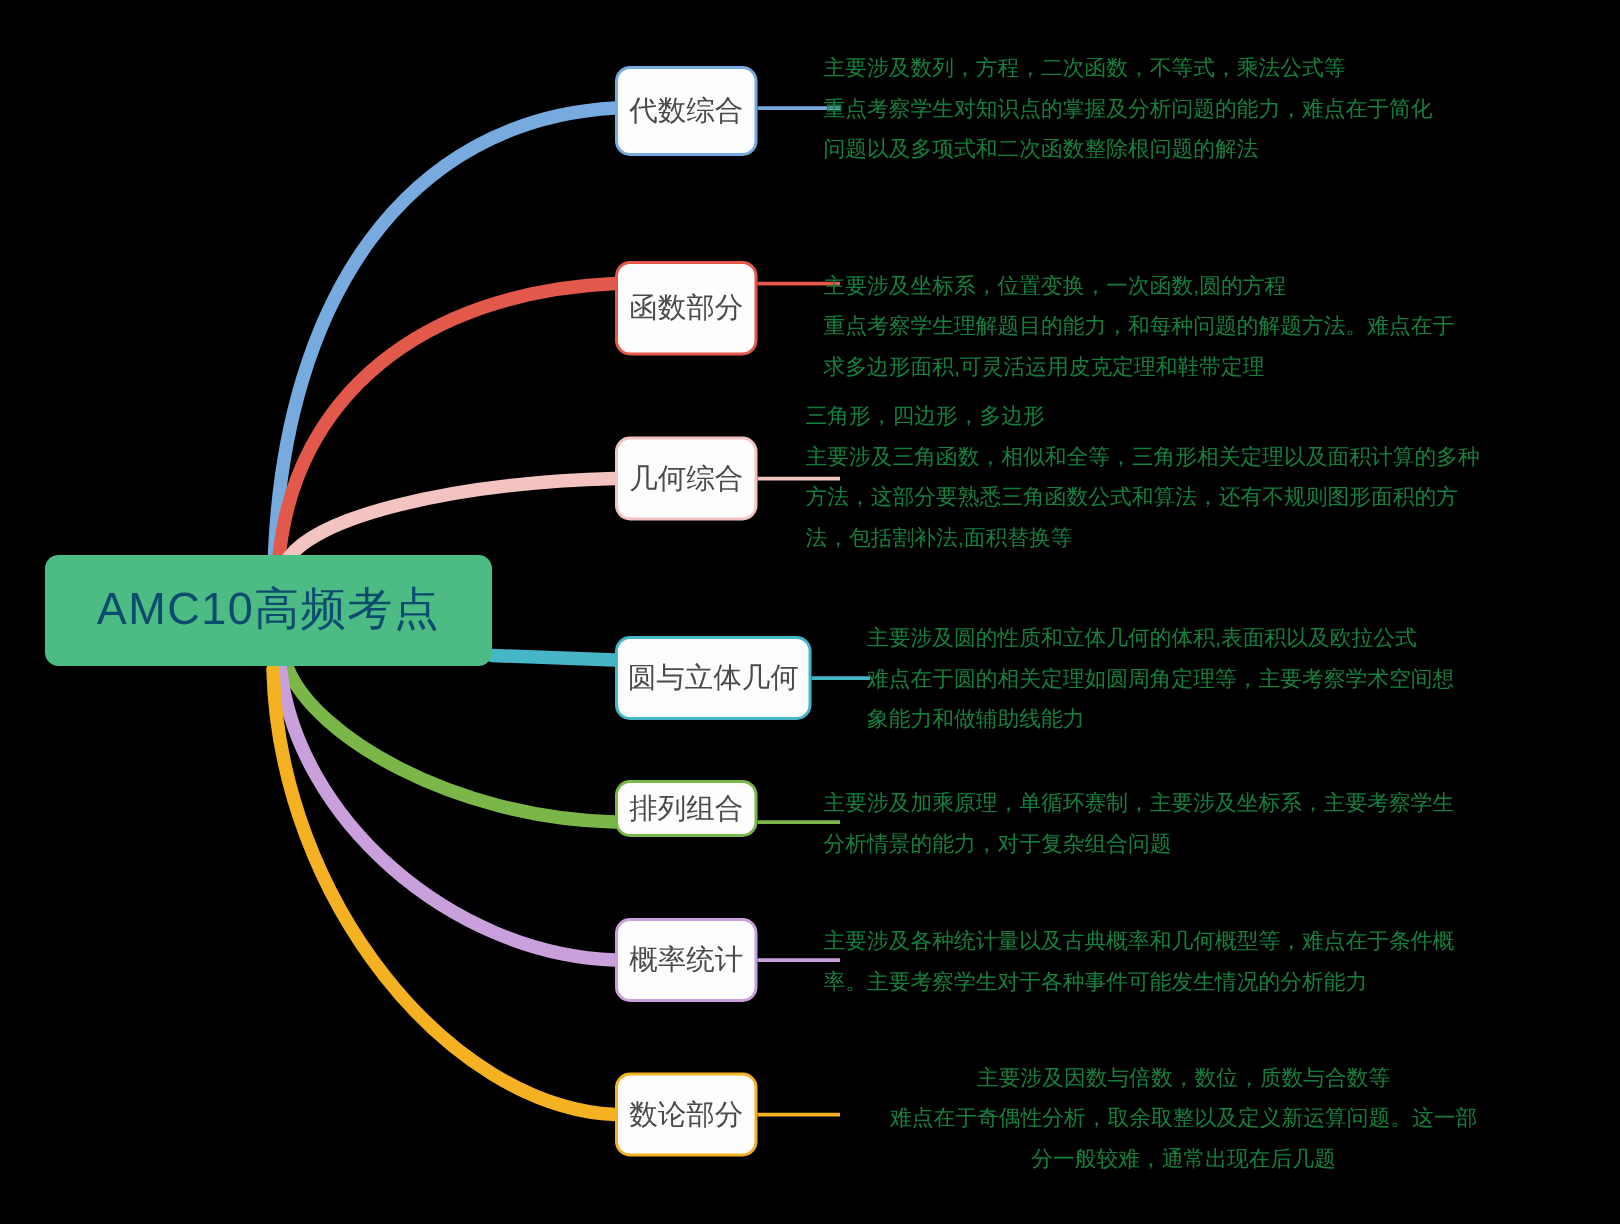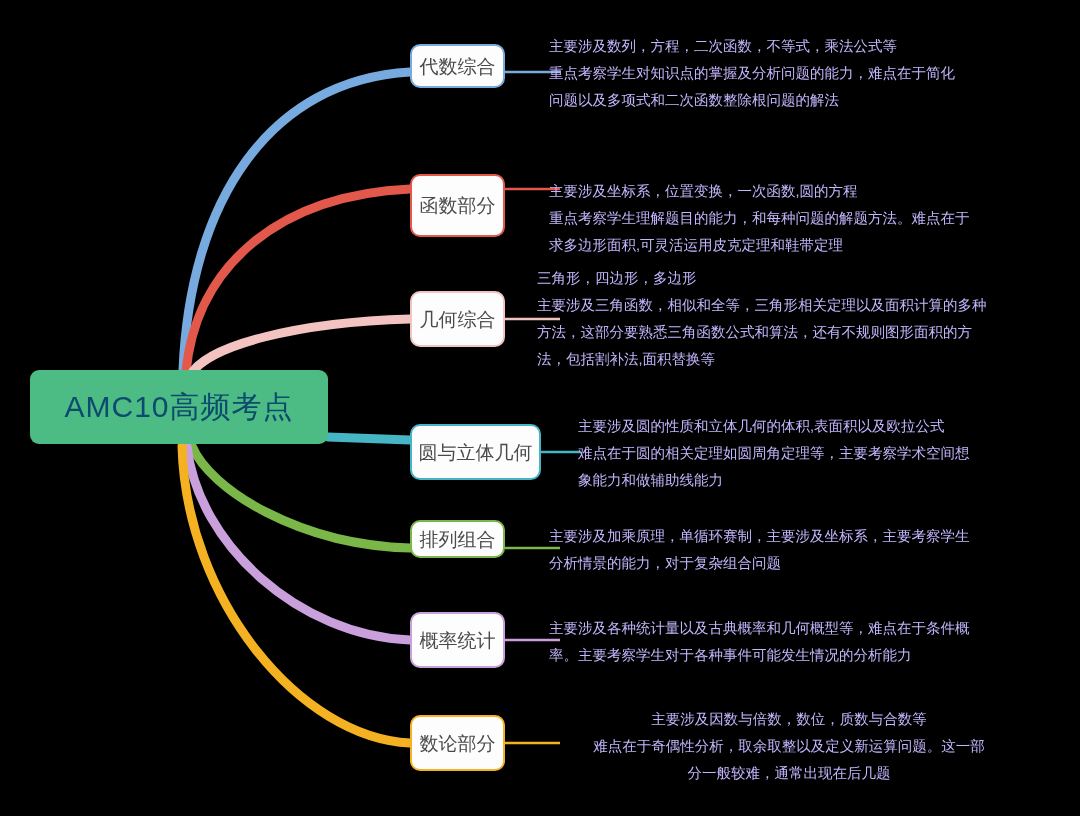--- a/index.html
+++ b/index.html
@@ -64,21 +64,21 @@
   .topic .topic-label {
     color: #4a4a4a;
     font-size: 19px;
     line-height: 1;
     white-space: nowrap;
   }
 
   
   .desc {
     position: absolute;
-    color: #c4b5fd;
+    color: #15803d;
     font-size: 14.5px;
     line-height: 27px;
     width: 480px;
     white-space: pre-line;
     z-index: 4;
   }
 
   
   .watermark {
     position: absolute;
@@ -174,21 +174,21 @@
       <line x1="505" x2="560" y1="548" y2="548" stroke="#7ab648" stroke-width="2.5"></line>
       <line x1="505" x2="560" y1="640" y2="640" stroke="#c9a0dc" stroke-width="2.5"></line>
       <line x1="505" x2="560" y1="743" y2="743" stroke="#f4b223" stroke-width="2.5"></line>
     </svg>
 
   <div class="root-node">
     <span class="root-label">AMC10高频考点</span>
   </div>
 
   <div id="branch-layer">
-      <div class="topic" style="left: 410px; top: 44px; width: 95px; height: 44px; border-color: rgb(119, 170, 222);">
+      <div class="topic" style="left: 410px; top: 44px; width: 95px; height: 60px; border-color: rgb(119, 170, 222);">
         <span class="topic-label">代数综合</span>
       </div>
       <div class="desc" style="left: 549px; top: 33px;">主要涉及数列，方程，二次函数，不等式，乘法公式等
 重点考察学生对知识点的掌握及分析问题的能力，难点在于简化
 问题以及多项式和二次函数整除根问题的解法</div>
       <div class="topic" style="left: 410px; top: 174px; width: 95px; height: 63px; border-color: rgb(226, 89, 76); text-align: center;">
         <span class="topic-label">函数部分</span>
       </div>
       <div class="desc" style="left: 549px; top: 150px; margin-top: 28px;">主要涉及坐标系，位置变换，一次函数,圆的方程
  重点考察学生理解题目的能力，和每种问题的解题方法。难点在于

